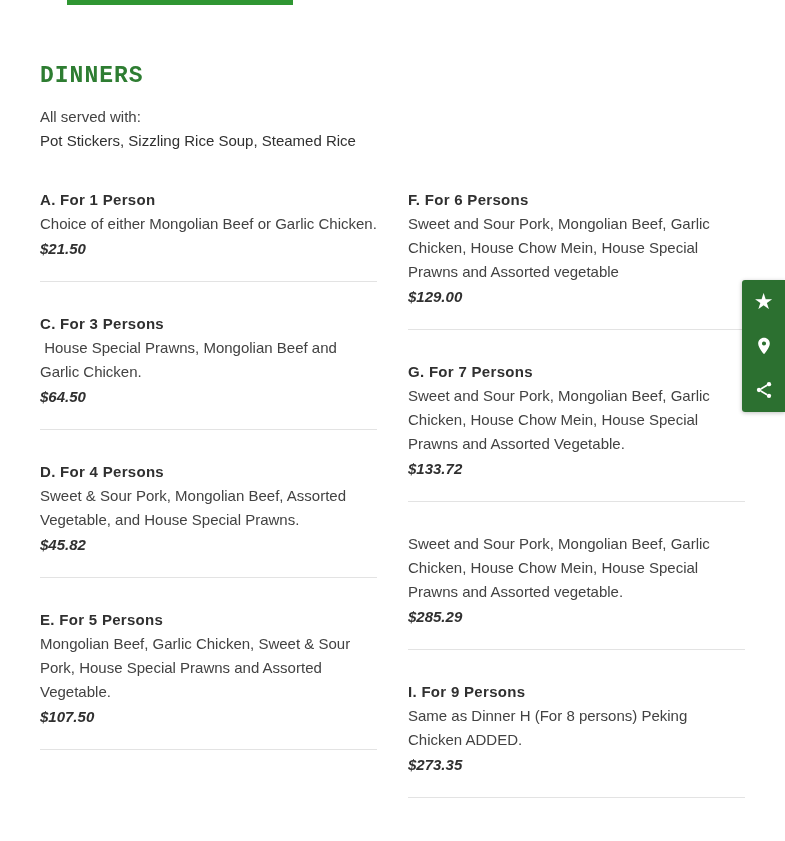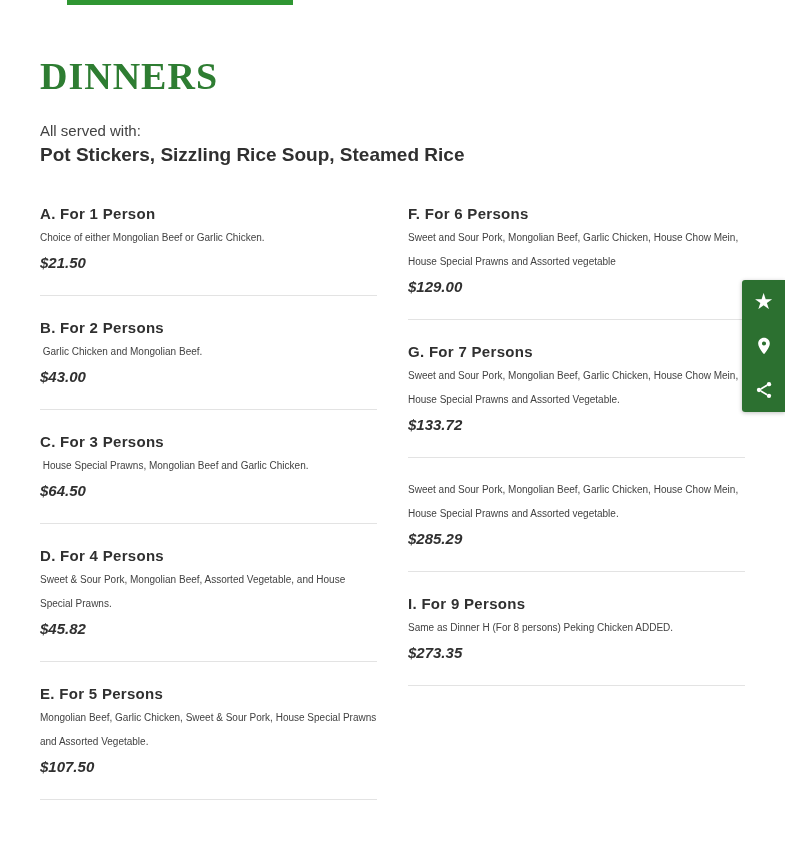--- a/index.html
+++ b/index.html
@@ -20,59 +20,59 @@
     color: var(--text-dark);
   }
   .top-strip {
     position: absolute;
     left: 67px; top: 0;
     width: 226px; height: 5px;
     background: var(--strip-green);
   }
   .content { padding: 58px 40px 0 40px; }
   .section-title {
-    font-family: Liberation Serif, serif;
-    font-size: 38px;
+    font-family: Liberation Mono, monospace;
+    font-size: 23px;
     line-height: 36px;
     letter-spacing: 1px;
     font-weight: 700;
     color: var(--heading-green);
   }
   .served-label {
-    margin-top: 25px;
+    margin-top: 11px;
     font-size: 15px;
     line-height: 24px;
     color: var(--text-dark);
   }
   .served-items {
-    font-size: 19px;
+    font-size: 15px;
     line-height: 24px;
-    font-weight: 700;
+    font-weight: 400;
     color: var(--text-bold);
   }
   .columns {
     display: flex;
     gap: 31px;
     margin-top: 35px;
   }
   .col { width: 337px; flex: 0 0 337px; }
   .menu-item {
     padding-bottom: 20px;
     border-bottom: 1px solid var(--divider-gray);
-    margin-bottom: 20px;
+    margin-bottom: 30px;
   }
   .item-title {
     font-size: 15px;
     line-height: 24px;
     font-weight: 700;
     letter-spacing: 0.3px;
     color: var(--text-bold);
   }
   .item-desc {
-    font-size: 10px;
+    font-size: 15px;
     line-height: 24px;
     color: var(--text-dark);
   }
   .item-price {
     font-size: 15px;
     line-height: 24px;
     font-weight: 700;
     margin-top: 1px;
     color: var(--text-bold);
     font-style: italic;
@@ -113,25 +113,20 @@
 
   <div class="columns">
     <div class="col">
 
       <article class="menu-item">
         <h3 class="item-title">A. For 1 Person</h3>
         <p class="item-desc">Choice of either Mongolian Beef or Garlic Chicken.</p>
         <p class="item-price">$21.50</p>
       </article>
 
-      <article class="menu-item">
-        <h3 class="item-title">B. For 2 Persons</h3>
-        <p class="item-desc">&nbsp;Garlic Chicken and Mongolian Beef.</p>
-        <p class="item-price">$43.00</p>
-      </article>
 
       <article class="menu-item">
         <h3 class="item-title">C. For 3 Persons</h3>
         <p class="item-desc">&nbsp;House Special Prawns, Mongolian Beef and Garlic Chicken.</p>
         <p class="item-price">$64.50</p>
       </article>
 
       <article class="menu-item">
         <h3 class="item-title">D. For 4 Persons</h3>
         <p class="item-desc">Sweet &amp; Sour Pork, Mongolian Beef, Assorted Vegetable, and House Special Prawns.</p>

